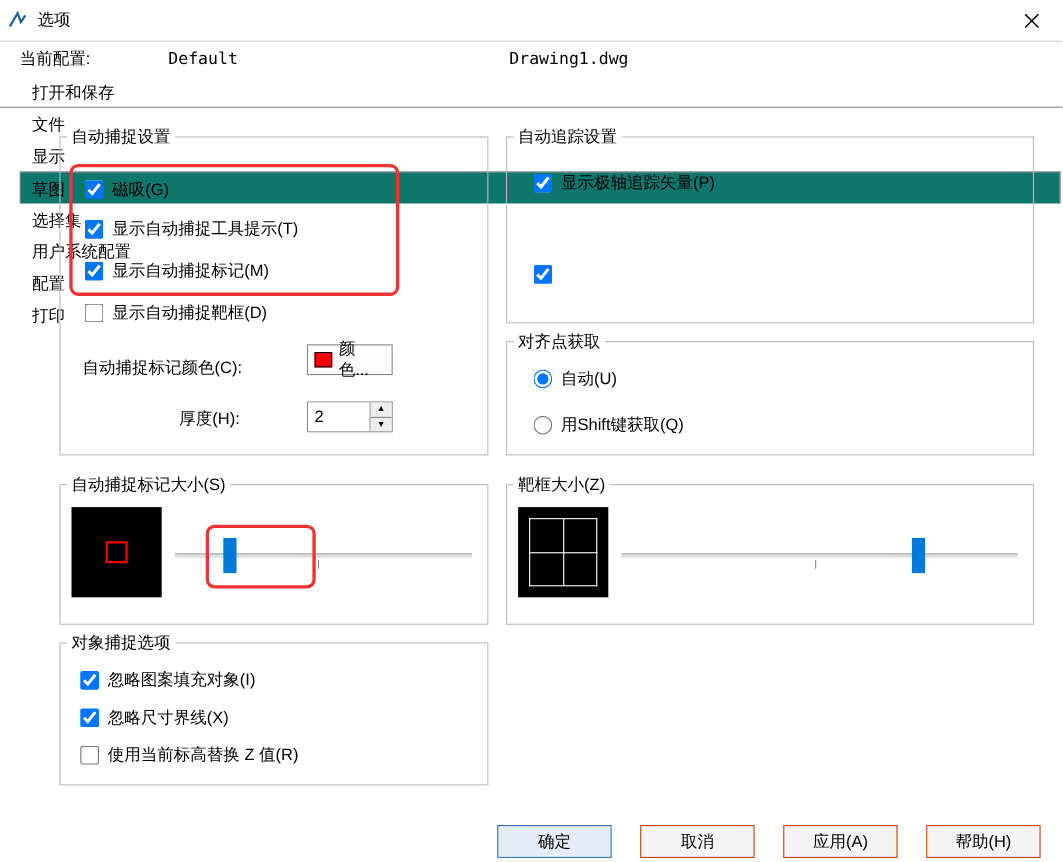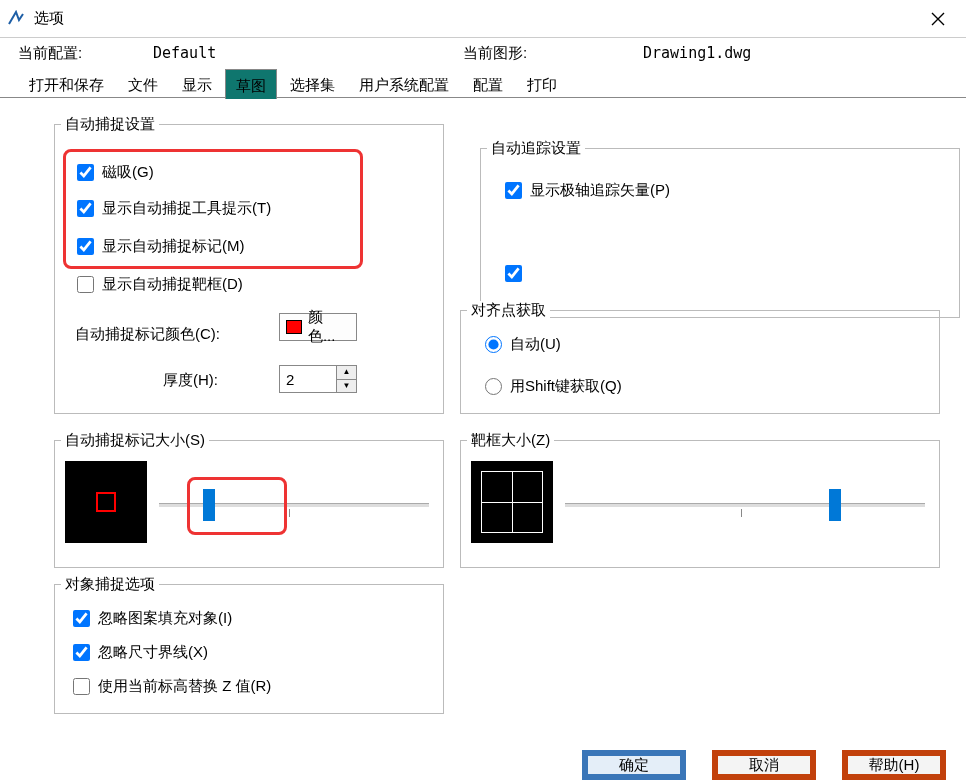--- a/index.html
+++ b/index.html
@@ -43,20 +43,21 @@
 .config-row .label1 { width: 135px; }
 .config-row .val1 { width: 310px; font-family: monospace,"SimSun"; }
 .config-row .label2 { width: 180px; }
 .config-row .val2 { font-family: monospace,"SimSun"; }
 .tabs {
   display: flex;
   position: relative;
   padding-left: 18px;
   border-bottom: 1px solid #888;
   height: 30px;
+  flex-direction: column;
 }
 .tab {
   padding: 4px 10px 0 10px;
   height: 30px;
   line-height: 24px;
   border: 1px solid transparent;
   border-bottom: none;
   margin-right: 2px;
   cursor: pointer;
 }
@@ -162,21 +163,21 @@
 .btnrow {
   position: absolute;
   bottom: 4px;
   right: 20px;
   display: flex;
   gap: 26px;
 }
 .btn {
   width: 104px;
   height: 30px;
-  border: 6px solid #c2410c;
+  border: 1px solid #c2410c;
   background: #f4f4f4;
   font-family: inherit;
   font-size: 15px;
   cursor: pointer;
 }
 .btn.primary {
   background: #e4eef8;
   border-color: #3a76b8;
 }
 .red-square {
@@ -207,21 +208,20 @@
   <div class="closebtn">
     <svg width="14" height="14" viewBox="0 0 14 14">
         <path d="M1 1 L13 13 M13 1 L1 13" stroke="#000" stroke-width="1.4"></path>
       </svg>
   </div>
 </div>
 
 <div class="config-row">
   <span class="label1">当前配置:</span>
   <span class="val1">Default</span>
-  <span class="label2">当前图形:</span>
   <span class="val2">Drawing1.dwg</span>
 </div>
 
 <div class="tabs">
   <div class="tab">打开和保存</div>
   <div class="tab">文件</div>
   <div class="tab">显示</div>
   <div class="tab active">草图</div>
   <div class="tab">选择集</div>
   <div class="tab">用户系统配置</div>
@@ -262,21 +262,21 @@
     <span style="position:absolute; left:108px; top:246px;">厚度(H):</span>
     <div class="spinner" style="position:absolute; left:224px; top:240px;">
       <input type="text" value="2" style="">
       <div class="spins">
         <button>▲</button>
         <button>▼</button>
       </div>
     </div>
   </div>
 
-  <div class="groupbox" style="left:480px; top:26px; width:480px; height:170px;margin-top:24px;">
+  <div class="groupbox" style="left:460px; top:26px; width:480px; height:170px;">
     <span class="legend">自动追踪设置</span>
     <label class="chk" style="position:absolute; left:24px; top:32px;">
       <input type="checkbox" checked="" style="">
       <span>显示极轴追踪矢量(P)</span>
     </label>
     <label class="chk" style="position:absolute; left:24px; top:116px;">
       <input type="checkbox" checked="" style="">
     </label>
   </div>
 
@@ -334,14 +334,15 @@
       <input type="checkbox" style="">
       <span>使用当前标高替换 Z 值(R)</span>
     </label>
   </div>
 
 </div>
 
 <div class="btnrow">
   <button class="btn primary">确定</button>
   <button class="btn">取消</button>
+  <button class="btn">应用(A)</button>
   <button class="btn">帮助(H)</button>
 </div>
 
 </body></html>

